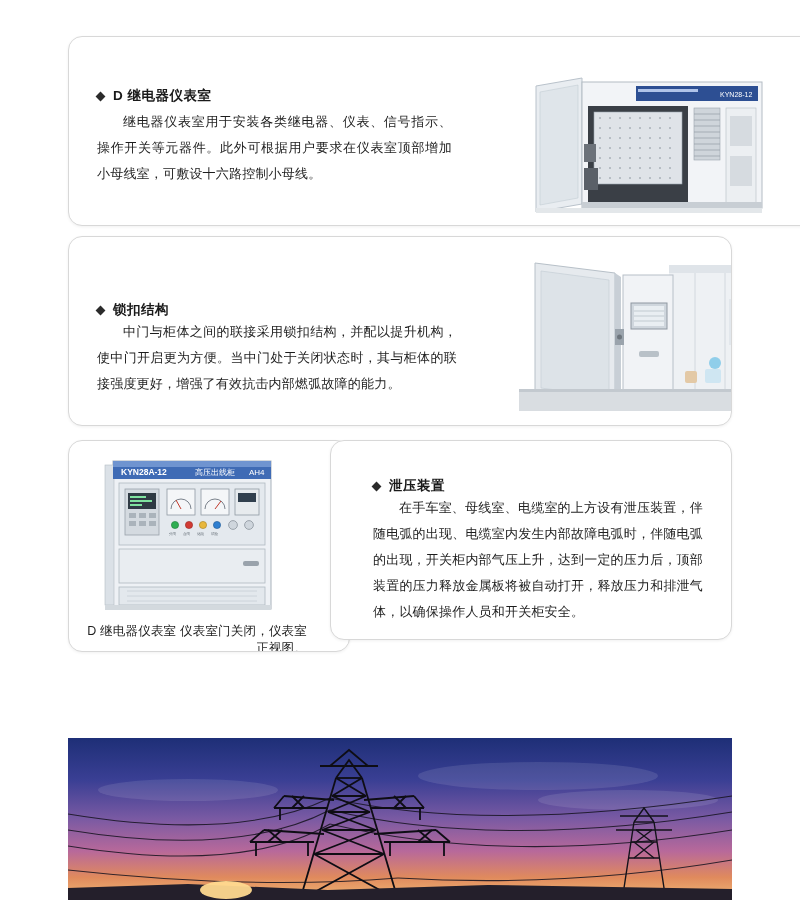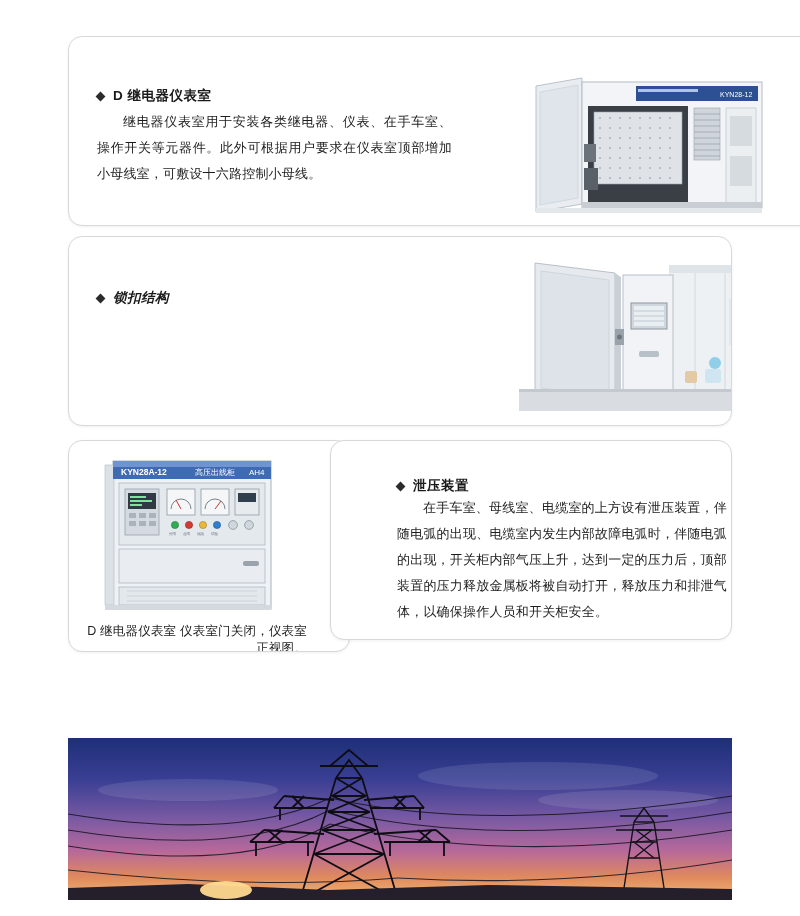--- a/index.html
+++ b/index.html
@@ -56,31 +56,31 @@
   }
 
   
   #card-relay { left: 68px; top: 36px; width: 796px; height: 190px; }
   #card-relay .txt { position: absolute; left: 28px; top: 50px; width: 355px; }
   #card-relay .bullet-title { margin-bottom: 4px; }
   #card-relay .photo { position: absolute; left: 455px; top: 35px; width: 250px; height: 145px; }
 
   
   #card-lock { left: 68px; top: 236px; width: 664px; height: 190px; }
-  #card-lock .txt { position: absolute; left: 28px; top: 52px; width: 360px; font-style: italic; }
+  #card-lock .txt { position: absolute; left: 28px; top: 64px; width: 360px; }
   #card-lock .photo { position: absolute; left: 450px; top: 22px; width: 255px; height: 152px; }
 
   
   #card-front { left: 68px; top: 440px; width: 282px; height: 212px; }
   #card-front .photo { position: absolute; left: 14px; top: 14px; width: 218px; height: 160px; }
   #card-front .caption { position: absolute; left: 12px; top: 182px; width: 226px; text-align: right; }
 
   
   #card-relief { left: 330px; top: 440px; width: 402px; height: 200px; }
-  #card-relief .txt { position: absolute; left: 42px; top: 36px; width: 330px; margin-left: 24px; }
+  #card-relief .txt { position: absolute; left: 42px; top: 36px; width: 330px; }
 
   
   #banner {
     position: absolute;
     left: 68px; top: 738px;
     width: 664px; height: 162px;
     overflow: hidden;
     background: #101030;
   }
   #banner svg { display: block; width: 100%; height: 100%; }
@@ -92,21 +92,21 @@
 <body>
 
 <div id="page">
 
   <div class="card" id="card-relay">
     <div class="txt">
       <div class="bullet-title">
         <span class="diamond"></span>
         <span>D 继电器仪表室</span>
       </div>
-      <div class="body-text">继电器仪表室用于安装各类继电器、仪表、在手车室、操作开关等元器件。此外可根据用户要求在仪表室顶部增加小母线室，可敷设十六路控制小母线。</div>
+      <div class="body-text">继电器仪表室用于安装各类继电器、仪表、信号指示、操作开关等元器件。此外可根据用户要求在仪表室顶部增加小母线室，可敷设十六路控制小母线。</div>
     </div>
 
     <div class="photo">
       <svg viewBox="0 0 250 145" preserveAspectRatio="none" aria-hidden="true">
         <rect x="0" y="0" width="250" height="145" fill="#ffffff"></rect>
 
         <polygon points="12,14 58,6 58,132 12,140" fill="#e9edf1" stroke="#b9c2cb" stroke-width="1"></polygon>
         <polygon points="16,20 54,13 54,126 16,133" fill="#dfe5ea" stroke="#c3ccd4" stroke-width="0.6"></polygon>
 
         <rect x="58" y="10" width="180" height="126" fill="#f2f4f7" stroke="#b4bcc4" stroke-width="1"></rect>
@@ -200,20 +200,21 @@
       </svg>
     </div>
   </div>
 
   <div class="card" id="card-lock">
     <div class="txt">
       <div class="bullet-title">
         <span class="diamond"></span>
         <span>锁扣结构</span>
       </div>
+      <div class="body-text">中门与柜体之间的联接采用锁扣结构，并配以提升机构，使中门开启更为方便。当中门处于关闭状态时，其与柜体的联接强度更好，增强了有效抗击内部燃弧故障的能力。</div>
     </div>
 
     <div class="photo">
       <svg viewBox="0 0 255 152" preserveAspectRatio="none" aria-hidden="true">
         <rect x="0" y="0" width="255" height="152" fill="#ffffff"></rect>
 
         <rect x="150" y="6" width="100" height="124" fill="#eef1f4"></rect>
         <rect x="150" y="6" width="100" height="8" fill="#dfe4e9"></rect>
         <g stroke="#d2d8de" stroke-width="1">
           <line x1="176" y1="14" x2="176" y2="130"></line>

